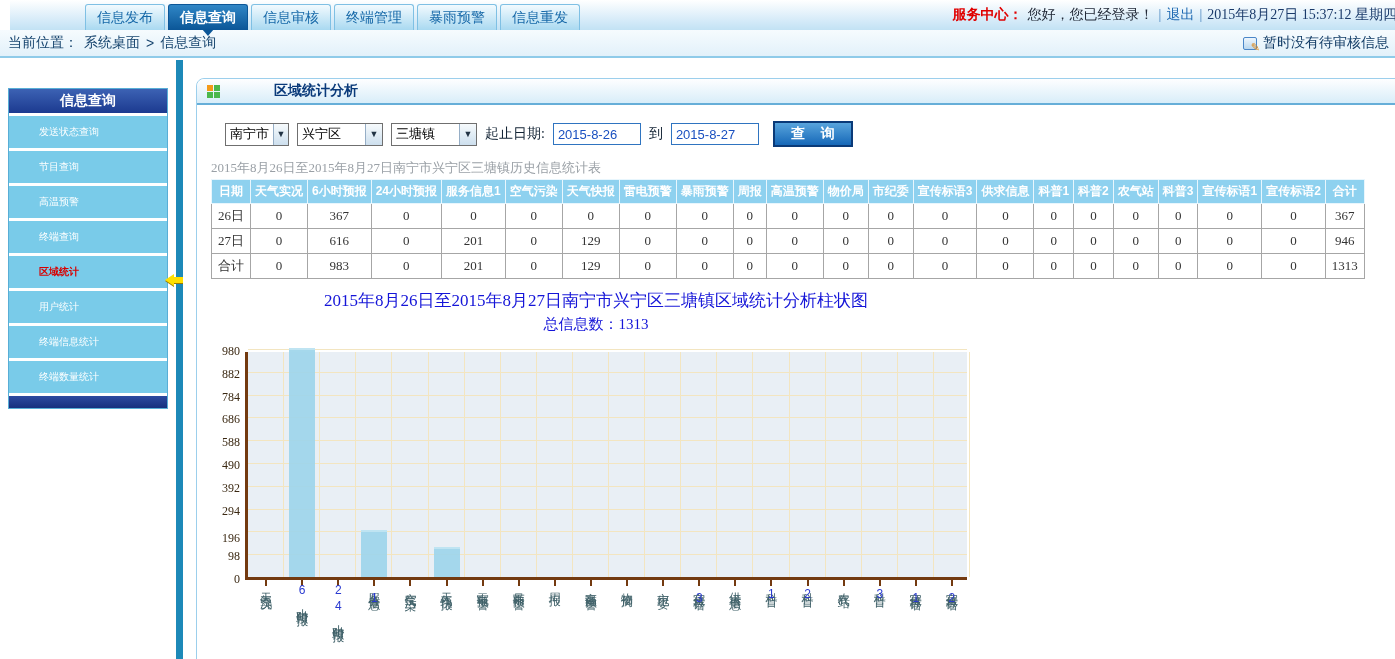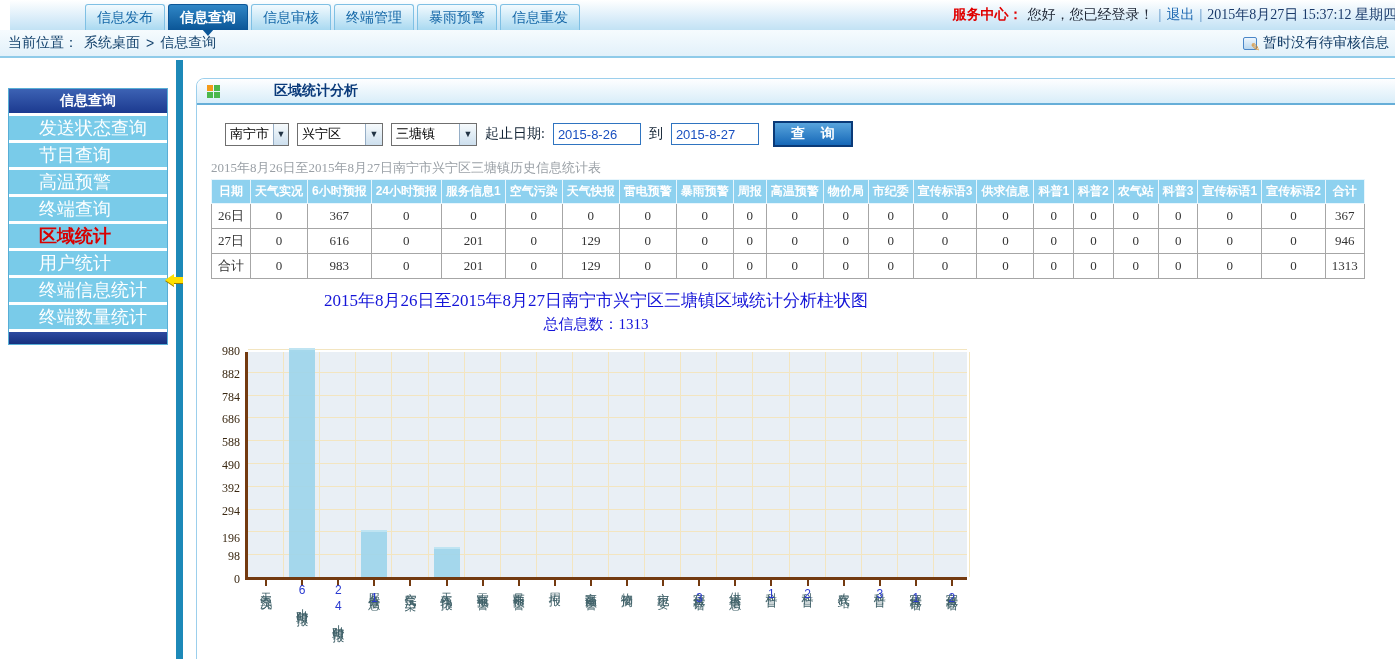--- a/index.html
+++ b/index.html
@@ -34,21 +34,21 @@
   .crumb-link { cursor:pointer; }
   .crumb-right { position:absolute; right:6px; display:flex; align-items:center; gap:6px; color:#123c66; }
   .doc-icon { width:14px; height:13px; background:linear-gradient(#eef6fd,#b9d7ee); border:1px solid #4a86c8;
     border-radius:2px; position:relative; }
   .doc-icon::after { content:"✎"; position:absolute; right:-4px; bottom:-5px; color:#e08818; font-size:11px; }
 
   
   .sidebar { position:absolute; left:8px; top:88px; width:160px; border:1px solid #58aed6; background:#fff; }
   .side-head { height:27px; background:linear-gradient(#3c62b4,#1c3a90); color:#fff; font-weight:bold;
     font-size:14px; display:flex; align-items:center; justify-content:center; border-bottom:3px solid #fff; }
-  .side-item { height:27px; background:#79cbe9; color:#fdffff; font-size:18px; display:flex; align-items:center;
+  .side-item { height:35px; background:#79cbe9; color:#fdffff; font-size:10px; display:flex; align-items:center;
     padding-left:30px; border-bottom:3px solid #fff; cursor:pointer; white-space:nowrap; }
   .side-item.active { color:#d80000; font-weight:bold; }
   .side-foot { height:12px; background:linear-gradient(#2c4aa0,#16307e); }
 
   
   .divider { position:absolute; left:176px; top:60px; width:7px; height:599px; background:#1d89b8; }
   .collapse-arrow { position:absolute; left:165px; top:274px; display:flex; align-items:center; cursor:pointer; z-index:9; }
   .collapse-arrow .tri { width:0; height:0; border-top:6px solid transparent; border-bottom:6px solid transparent;
     border-right:9px solid #ffe000; filter:drop-shadow(0 1px 0 #9a7a00); }
   .collapse-arrow .tail { width:9px; height:6px; background:#ffe000; box-shadow:0 1px 0 #9a7a00; }

